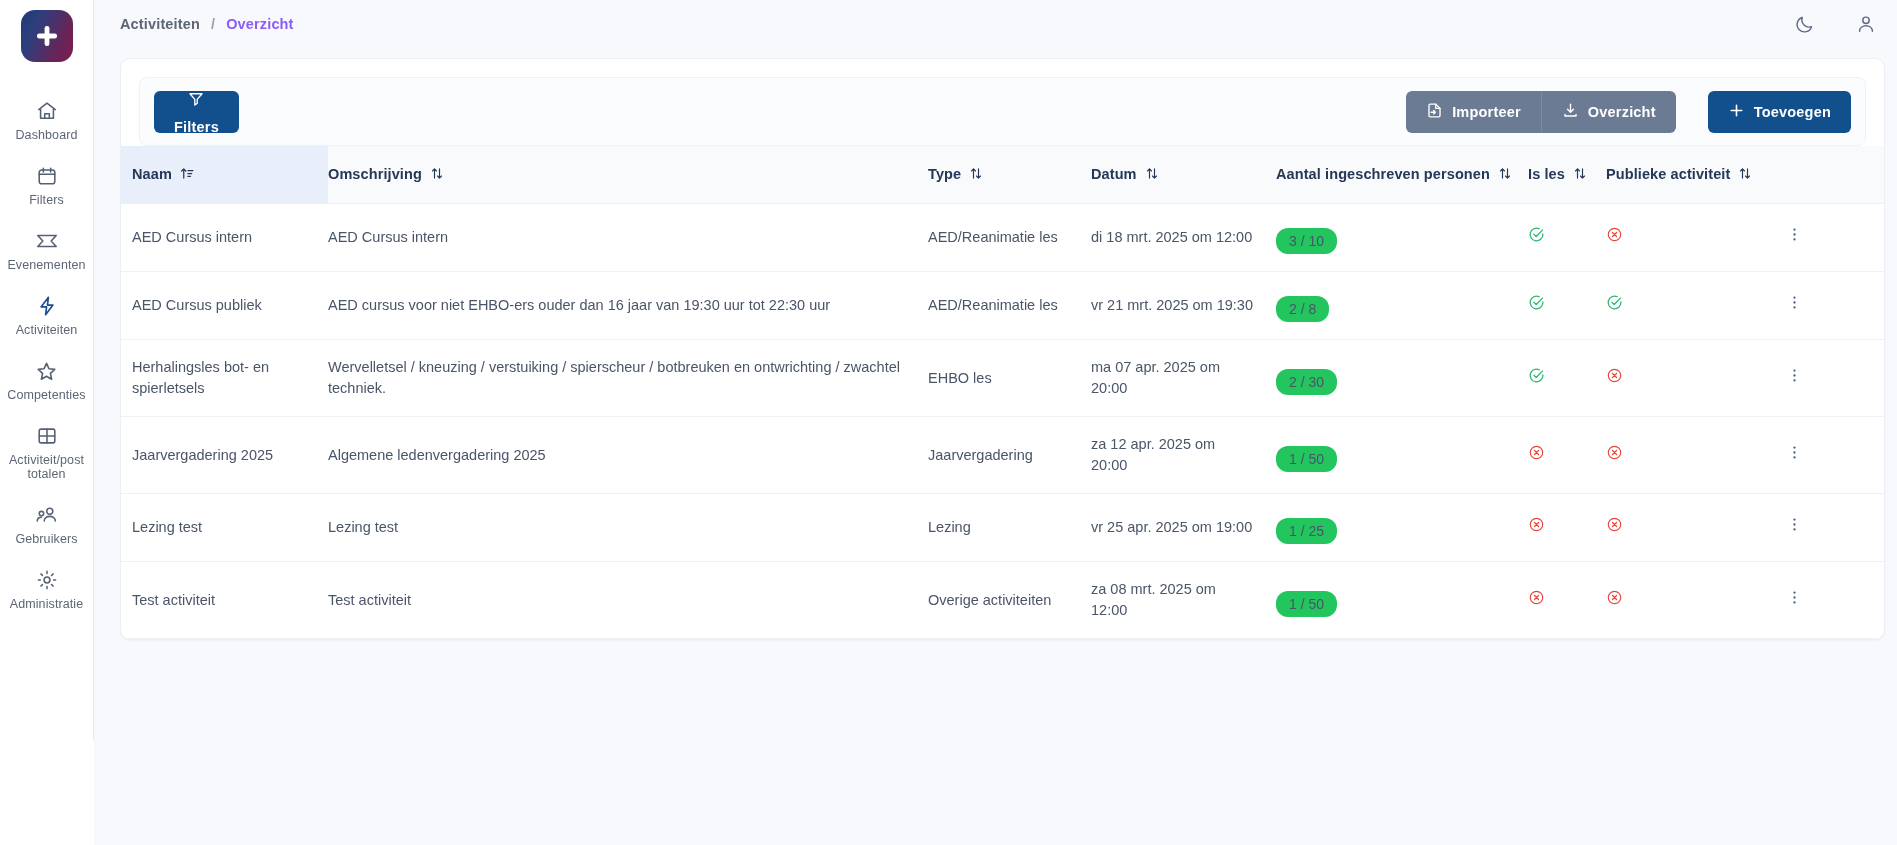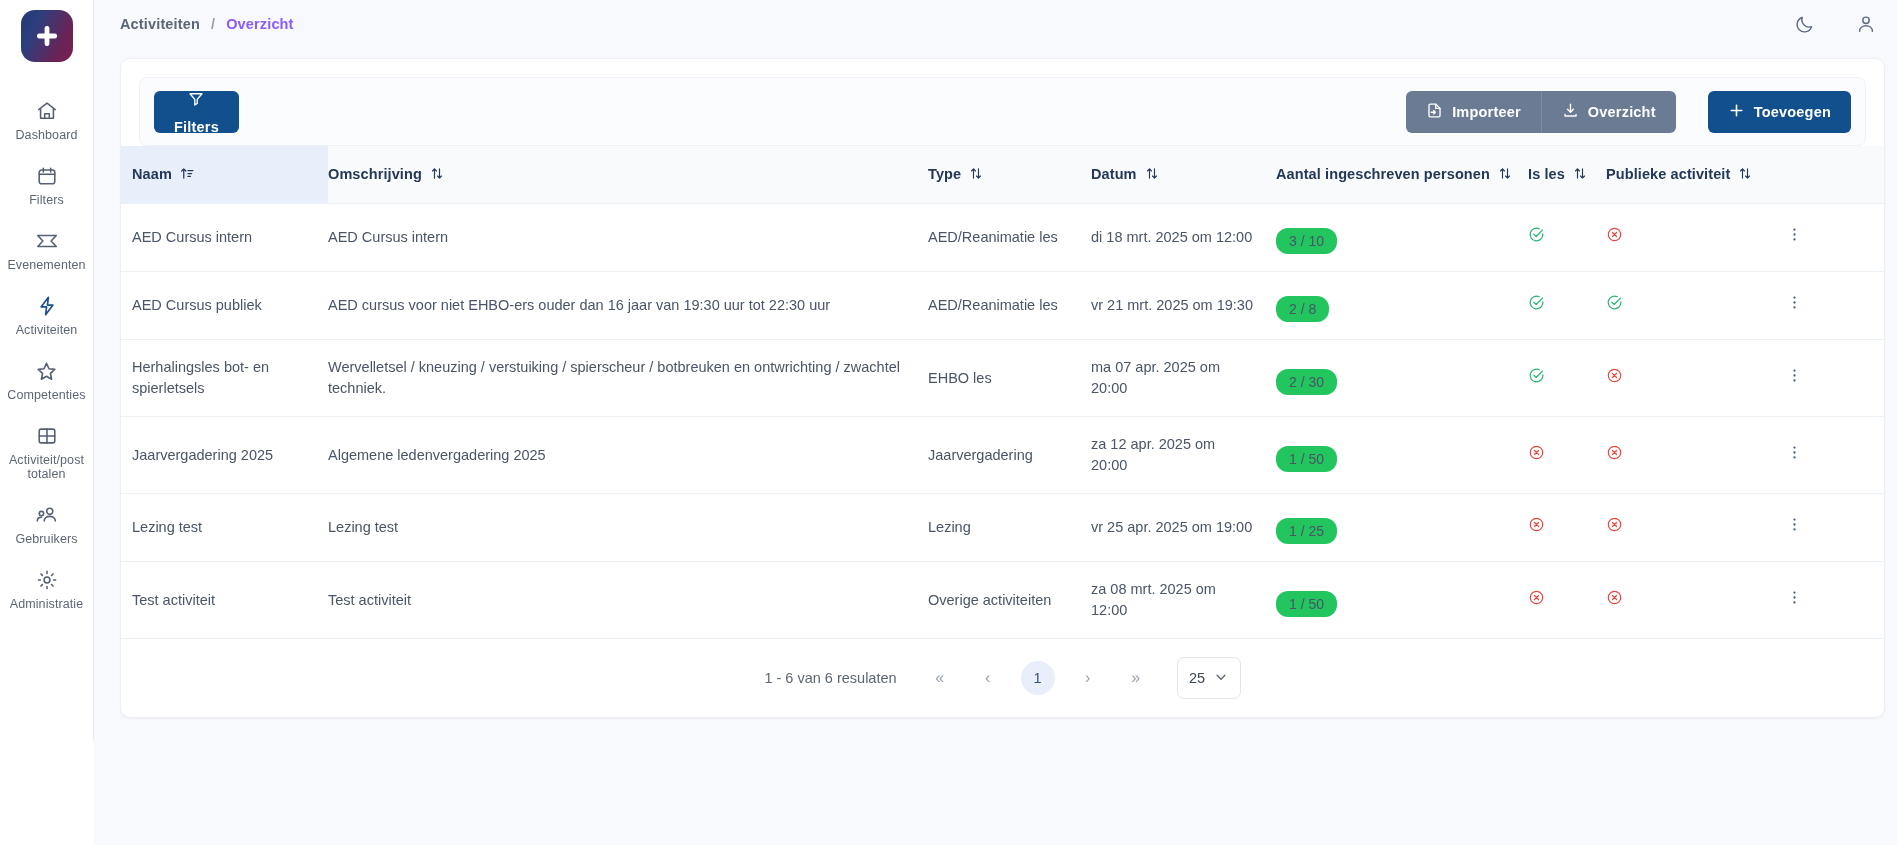--- a/index.html
+++ b/index.html
@@ -551,34 +551,18 @@
                     <svg width="17" height="17" viewBox="0 0 20 20" fill="currentColor">
                       <circle cx="10" cy="4.2" r="1.35"></circle>
                       <circle cx="10" cy="10" r="1.35"></circle>
                       <circle cx="10" cy="15.8" r="1.35"></circle>
                     </svg>
                   </span></td>
               </tr>
             </tbody>
         </table>
 
-        <div class="pagination">
-          <span class="pg-info">1 - 6 van 6 resulaten</span>
-          <button class="pg-btn">«</button>
-          <button class="pg-btn">‹</button>
-          <span class="pg-num">1</span>
-          <button class="pg-btn">›</button>
-          <button class="pg-btn">»</button>
-          <div class="pg-select">
-            <span>25</span>
-            <span>
-              <svg width="14" height="14" viewBox="0 0 16 16" fill="none" stroke="#5d6676" stroke-width="1.5" stroke-linecap="round" stroke-linejoin="round">
-                <path d="M3.5 6 8 10.5 12.5 6"></path>
-              </svg>
-            </span>
-          </div>
-        </div>
 
       </div>
     </div>
 
   </div>
 </div>
 
 </body></html>

